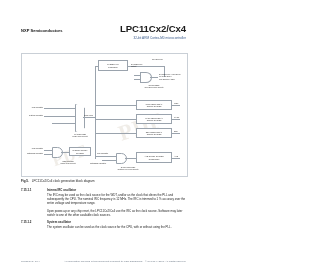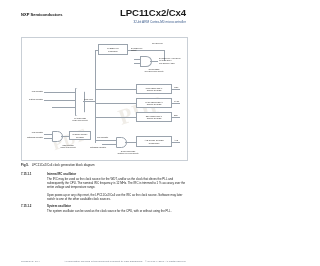--- a/index.html
+++ b/index.html
@@ -4,21 +4,21 @@
 <style>
   html,body{margin:0;padding:0;}
   body{
     width:200px;height:266px;
     background:#ffffff;
     font-family:"Liberation Sans", sans-serif;
     color:#1a1a1a;
     overflow:hidden;
     position:relative;
   }
-  .page{position:absolute;inset:0;}
+  .page{position:absolute;inset:0;margin-top:16px;}
 
   
   .header{
     position:absolute;left:0;right:0;top:8px;height:24px;
   }
   .hdr-left{
     position:absolute;left:21px;top:4px;
     font-size:4.0px;font-weight:bold;color:#111;
     letter-spacing:.05px;
   }

